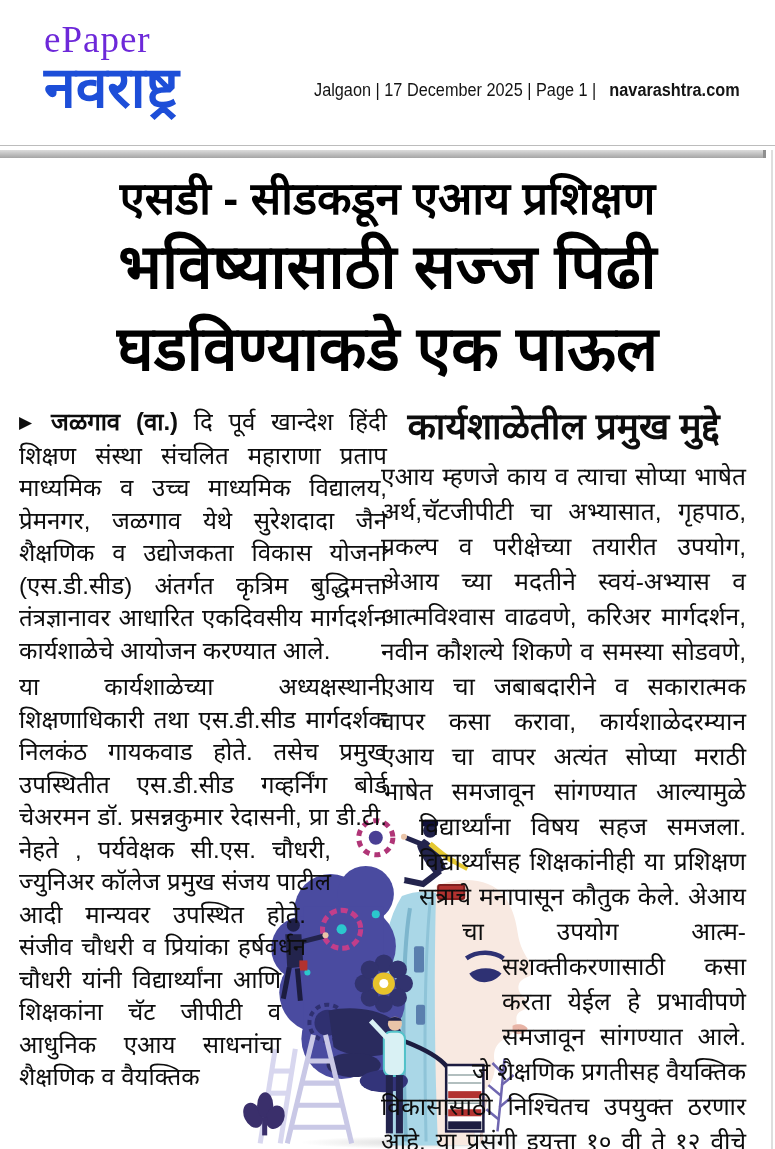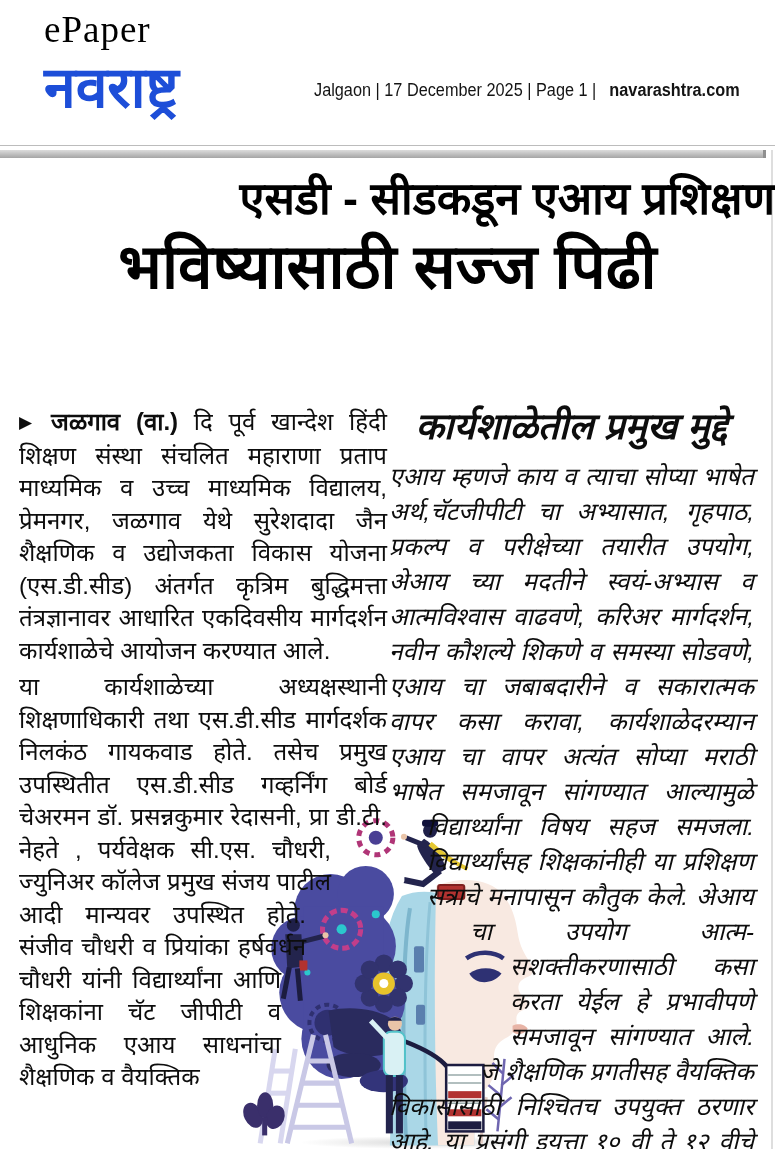--- a/index.html
+++ b/index.html
@@ -2,40 +2,40 @@
 <html><head>
 <meta charset="utf-8">
 <style>
   html,body{margin:0;padding:0;}
   body{
     width:775px;height:1149px;background:#ffffff;position:relative;overflow:hidden;
     font-family:"Liberation Sans","DejaVu Sans",sans-serif;color:#0d0d0d;
   }
   .abs{position:absolute;}
   
-  .epaper{left:44px;top:8px;font-family:"Liberation Serif","DejaVu Serif",serif;
-    font-size:37px;color:#000000;letter-spacing:1px;}
+  .epaper{left:44px;top:18px;font-family:"Liberation Serif","DejaVu Serif",serif;
+    font-size:37px;color:#6d28d9;letter-spacing:1px;}
   .logo{left:44px;top:56px;font-size:57px;font-weight:700;color:#1d4ed8;line-height:1.1;}
   .meta{left:314px;top:80px;font-size:17.5px;color:#141414;white-space:nowrap;
     transform:scaleX(.93);transform-origin:left center;}
   .meta b{margin-left:14px;font-weight:700;}
   .rule-thin{left:0;top:145px;width:775px;height:1px;background:#bcbcbc;}
   .rule-thick{left:0;top:150px;width:763px;height:8px;
     background:linear-gradient(#dcdcdc,#a5a5a5);border-right:3px solid #8f8f8f;}
   .edge-line{left:771px;top:150px;width:2px;height:999px;background:#dedede;}
   
-  .kicker{left:0;top:166px;width:775px;text-align:right;font-size:45px;font-weight:700;
+  .kicker{left:0;top:166px;width:775px;text-align:center;font-size:45px;font-weight:700;
     color:#000;white-space:nowrap;}
   .headline{left:0;top:226px;width:775px;text-align:center;font-weight:800;color:#000;
     font-size:62px;line-height:82px;}
   .headline div{white-space:nowrap;}
   
   .col{position:absolute;text-align:justify;overflow:hidden;z-index:2;}
   .col-left{left:15px;top:402px;width:376px;height:745px;font-size:24px;line-height:32.5px;}
-  .col-right{left:385px;top:404px;width:373px;height:745px;font-size:24.5px;line-height:35px;font-style:italic;}
+  .col-right{left:377px;top:404px;width:373px;height:745px;font-size:24.5px;line-height:35px;}
   .col p{margin:4px;}
   .bullet{font-size:17px;vertical-align:2px;margin-right:10px;}
   .dateline{font-weight:700;}
   .subhead{font-size:37px;font-weight:700;text-align:center;line-height:1.25;
     margin:0 0 9px 0;white-space:nowrap;}
   .spR{float:right;clear:right;}
   .spL{float:left;clear:left;}
   
   .illus{left:233px;top:794px;width:362px;height:355px;z-index:1;}
   .ground-shadow{left:300px;top:1136px;width:240px;height:13px;border-radius:50%;
@@ -49,20 +49,21 @@
 <div class="abs meta">
   <span>Jalgaon | 17 December 2025 | Page 1 |</span><b>navarashtra.com</b>
 </div>
 <div class="abs rule-thin"></div>
 <div class="abs rule-thick"></div>
 <div class="abs edge-line"></div>
 
 <div class="abs kicker">एसडी - सीडकडून एआय प्रशिक्षण</div>
 <div class="abs headline">
   <div>भविष्यासाठी सज्ज पिढी</div>
+  <div>घडविण्याकडे एक पाऊल</div>
 </div>
 
 <div class="abs ground-shadow"></div>
 <svg class="abs illus" viewBox="0 0 360 350" aria-hidden="true">
 
   <path d="M168,100 C150,128 146,170 151,212 C156,252 158,302 156,348 L240,348 L240,118 C216,94 188,92 168,100 Z" fill="#aad7e7"></path>
   <path d="M176,112 C168,160 168,240 172,344" stroke="#7db6cd" stroke-width="4" fill="none"></path>
   <path d="M196,106 C190,170 190,250 192,344" stroke="#8fc4d8" stroke-width="3" fill="none"></path>
   <rect x="180" y="150" width="10" height="26" rx="2" fill="#5a7fae"></rect>
   <rect x="182" y="208" width="9" height="20" rx="2" fill="#5a7fae"></rect>

